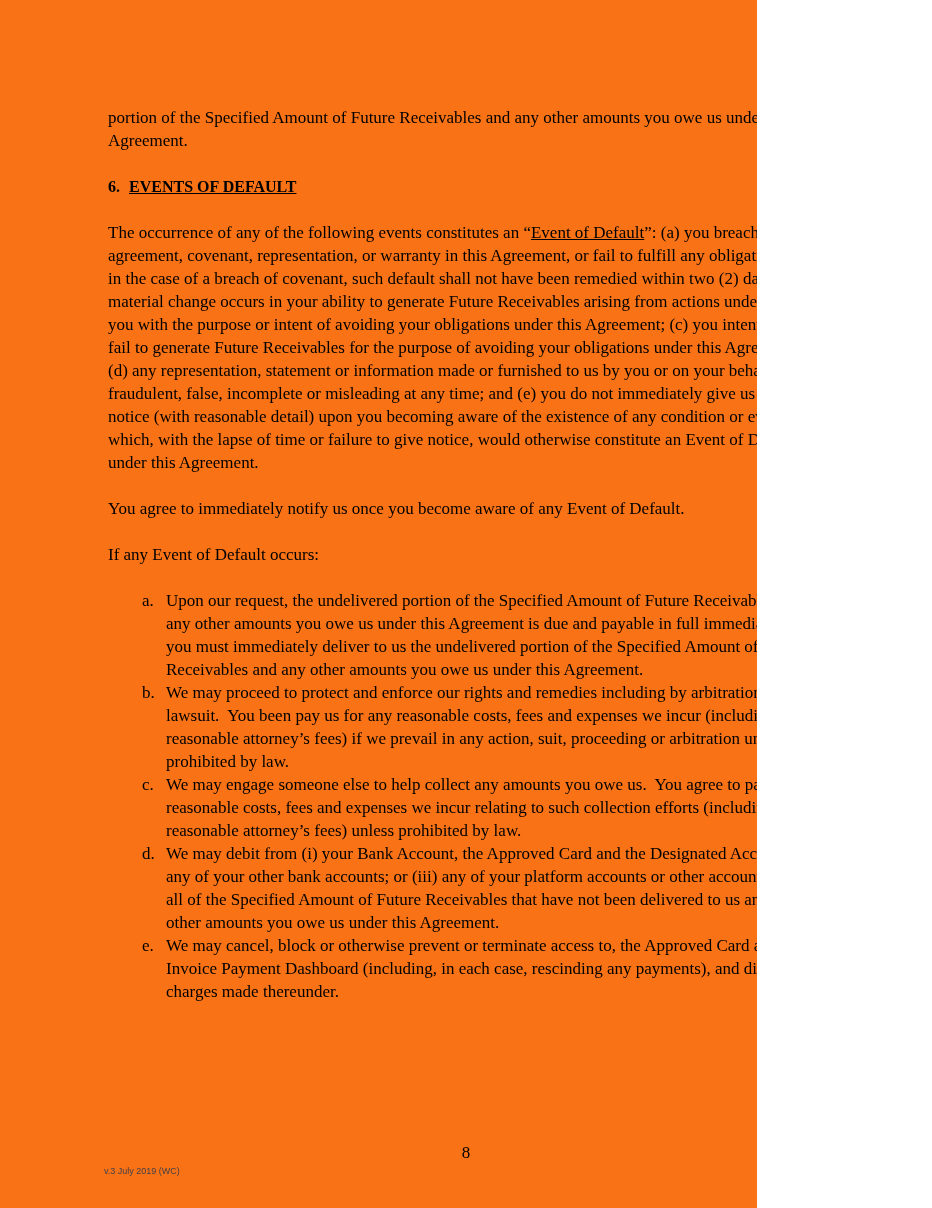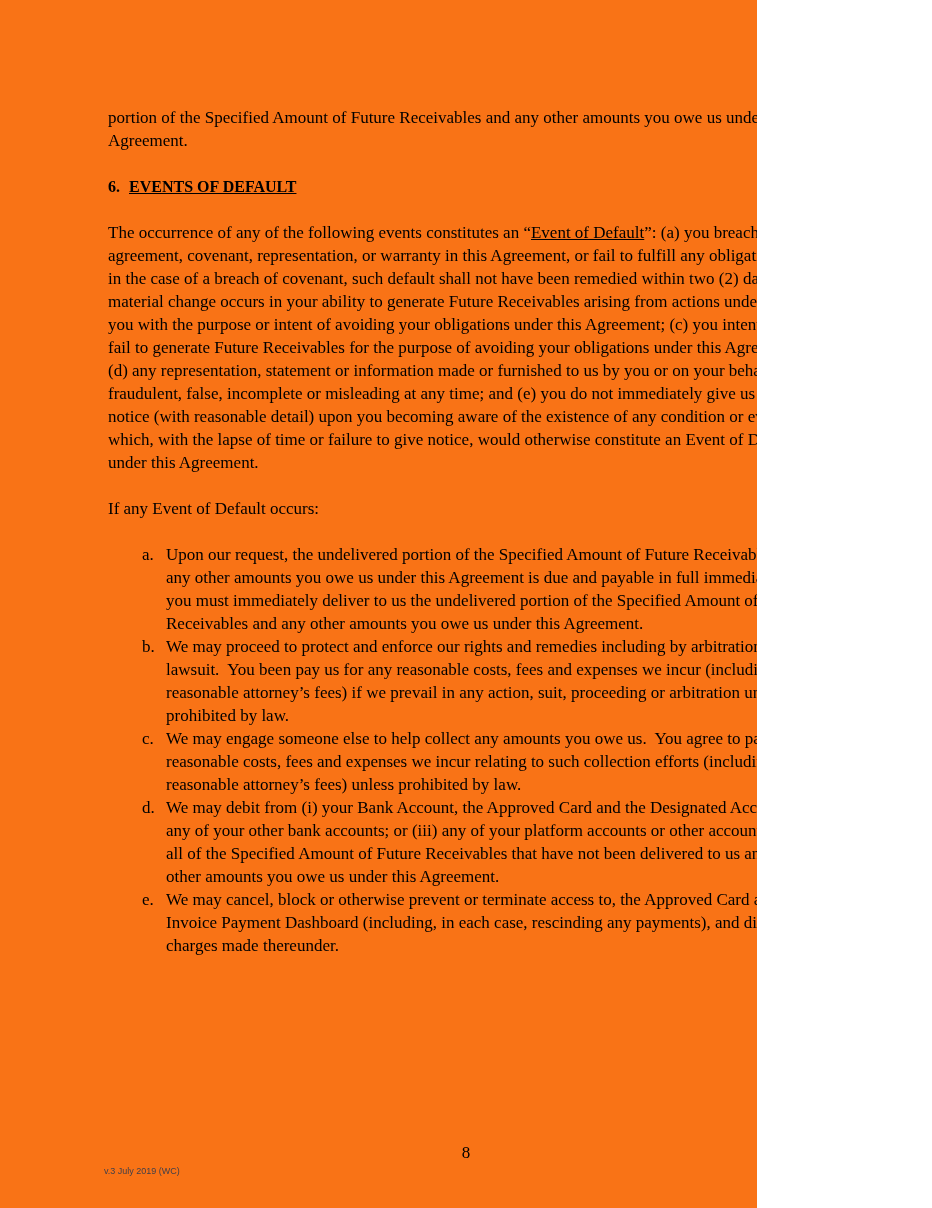--- a/index.html
+++ b/index.html
@@ -88,20 +88,21 @@
 
     <p class="para">portion of the Specified Amount of Future Receivables and any other amounts you owe us under this Agreement.</p>
 
     <div class="heading">
       <span class="number">6.</span><span class="title">EVENTS OF DEFAULT</span>
     </div>
 
     <p class="mixed-para"><span>The occurrence of any of the following events constitutes an “</span><span class="u-inline">Event of Default</span><span>”: (a) you breach any agreement, covenant, representation, or warranty in this Agreement, or fail to fulfill any obligation, and, in the case of a breach of covenant, such default shall not have been remedied within two (2) days; (b) a material change occurs in your ability to generate Future Receivables arising from actions undertaken by you with the purpose or intent of avoiding your obligations under this Agreement; (c) you intentionally fail to generate Future Receivables for the purpose of avoiding your obligations under this Agreement; (d) any representation, statement or information made or furnished to us by you or on your behalf is fraudulent, false, incomplete or misleading at any time; and (e) you do not immediately give us written notice (with reasonable detail) upon you becoming aware of the existence of any condition or event which, with the lapse of time or failure to give notice, would otherwise constitute an Event of Default under this Agreement.</span></p>
 
 
+    <p class="para">You agree to immediately notify us once you become aware of any Event of Default.</p>
 
     <p class="para">If any Event of Default occurs:</p>
 
     <div class="list">
 
       <div class="list-item">
         <span class="marker">a.</span>
         <span class="item-text">Upon our request, the undelivered portion of the Specified Amount of Future Receivables and any other amounts you owe us under this Agreement is due and payable in full immediately and you must immediately deliver to us the undelivered portion of the Specified Amount of Future Receivables and any other amounts you owe us under this Agreement.</span>
       </div>
 

